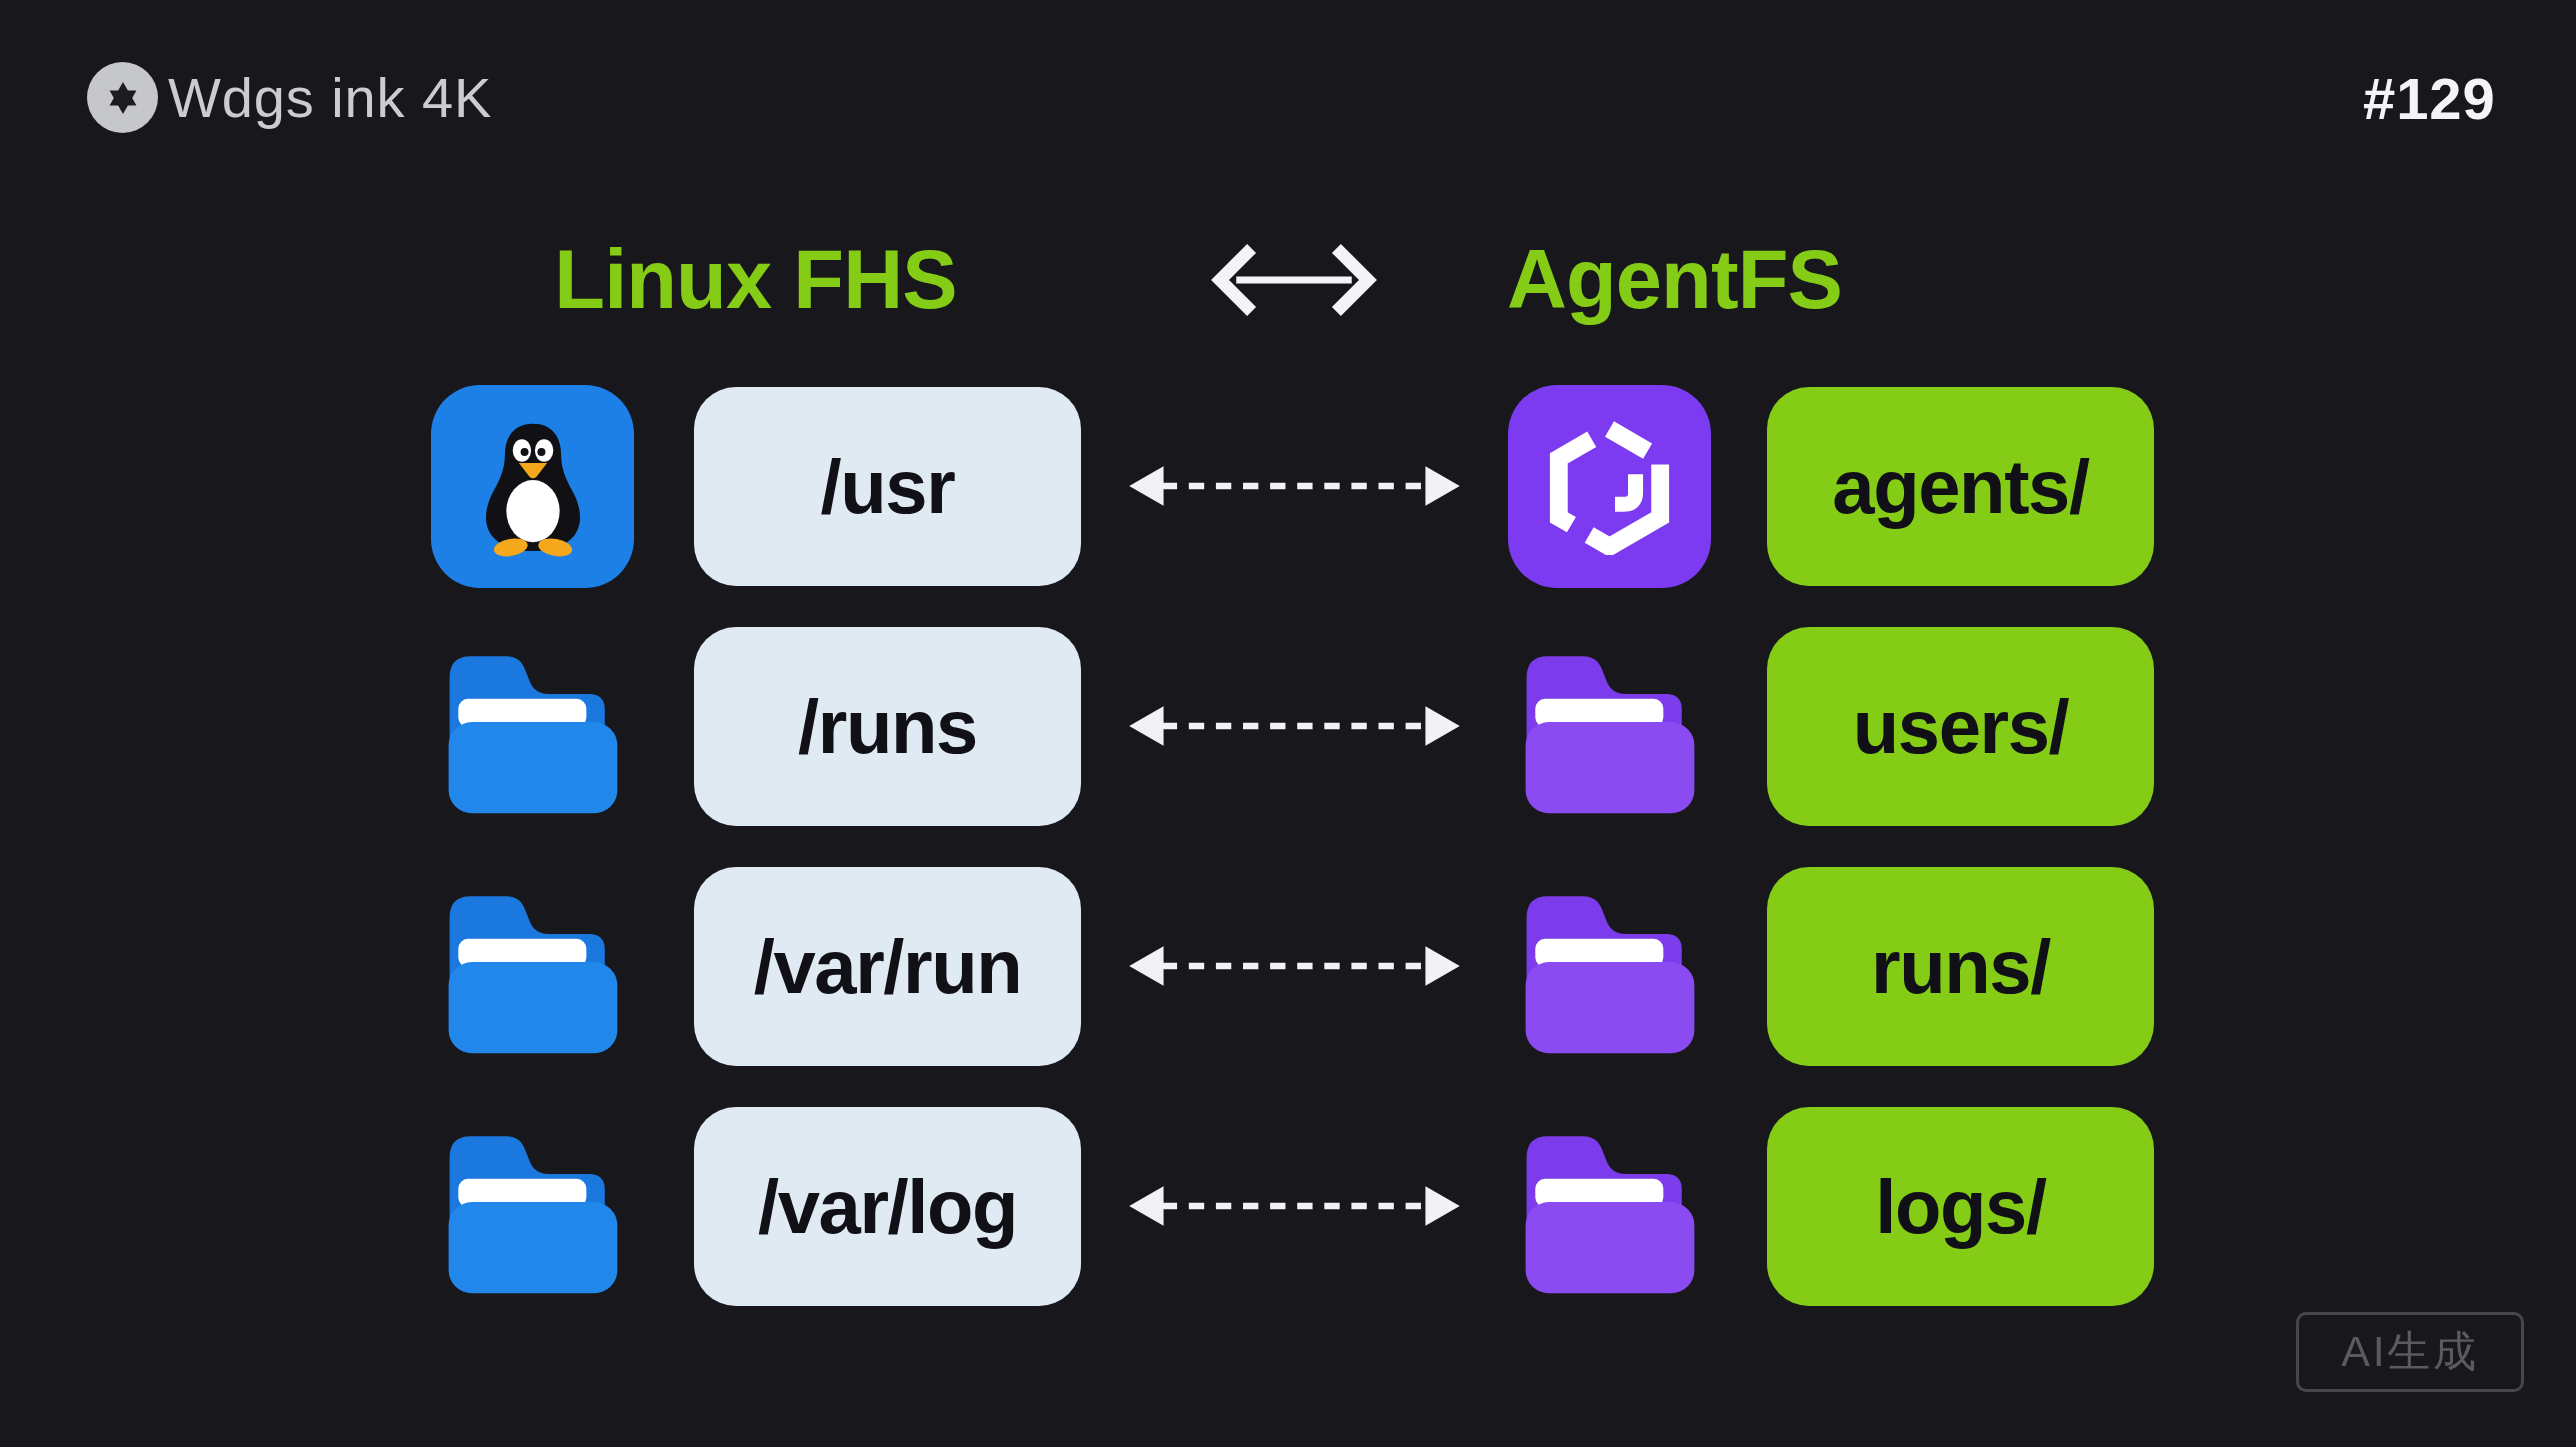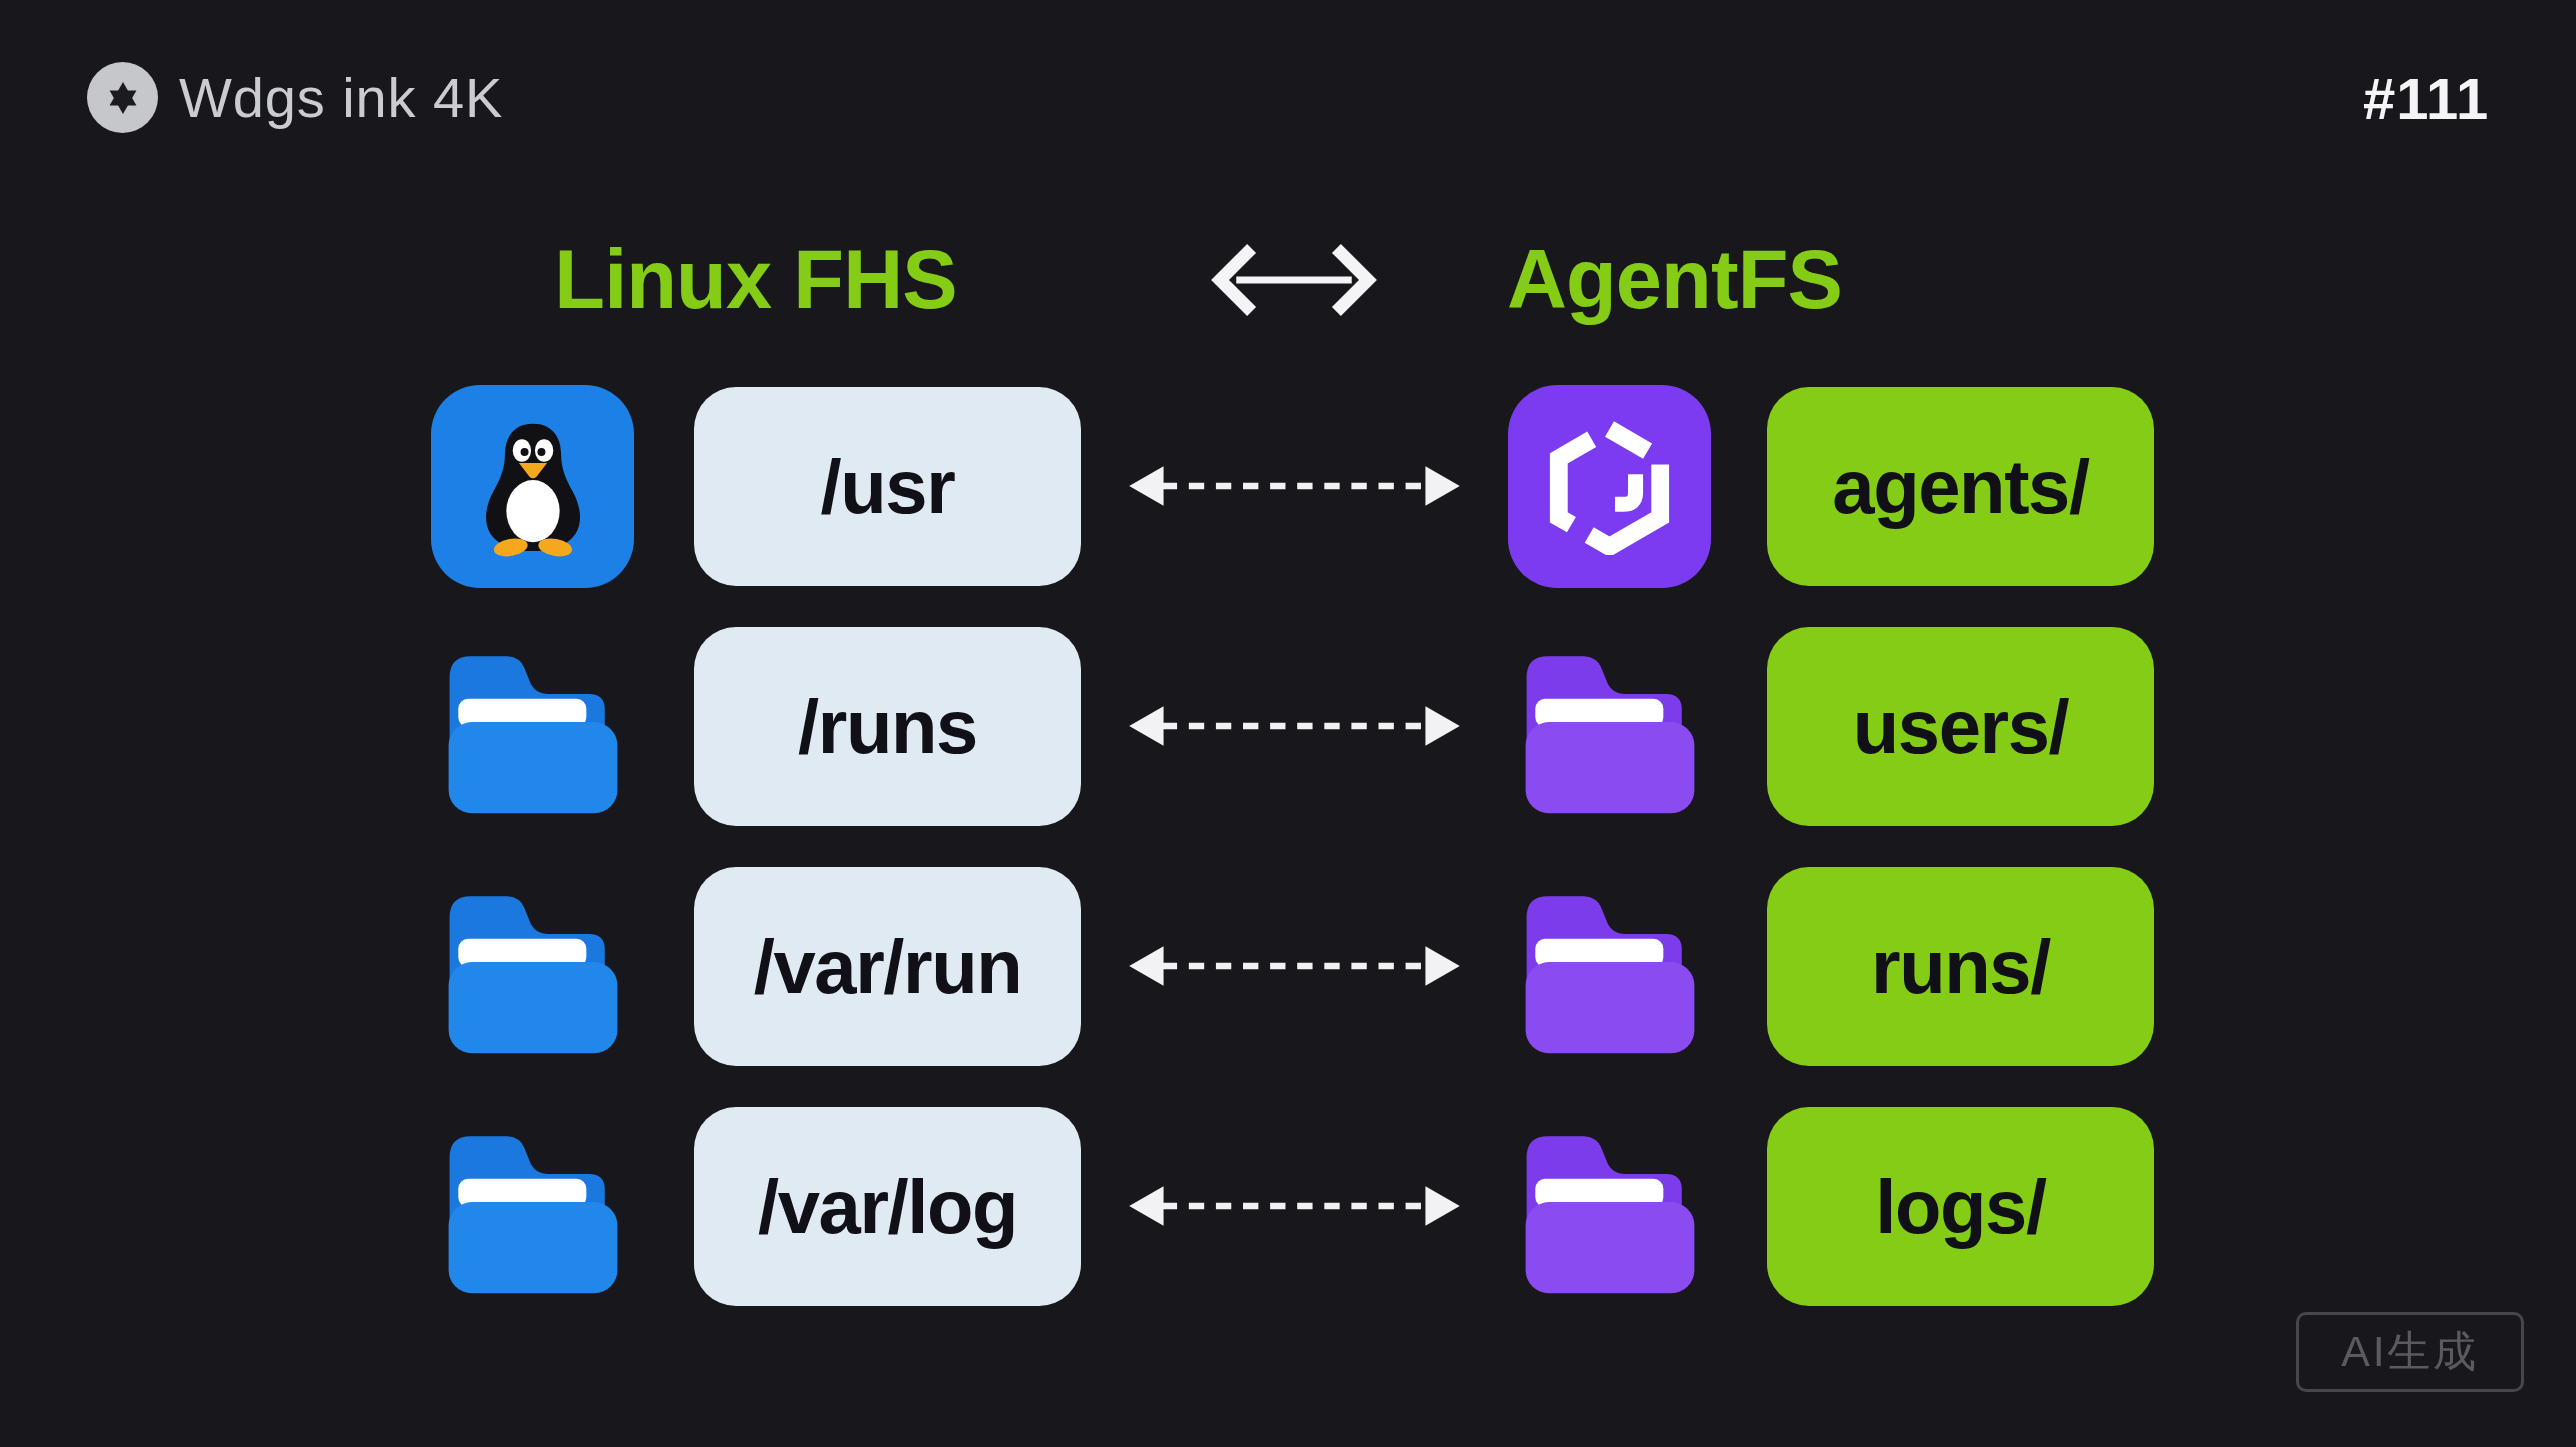--- a/index.html
+++ b/index.html
@@ -3,21 +3,21 @@
 <meta charset="utf-8">
 <style>
   html,body{margin:0;padding:0;}
   body{
     width:2576px;height:1447px;
     background:#18181c;
     font-family:"Liberation Sans", sans-serif;
     position:relative;overflow:hidden;
   }
   
-  .header-left{position:absolute;left:87px;top:62px;display:flex;align-items:center;gap:21px;}
+  .header-left{position:absolute;left:87px;top:62px;display:flex;align-items:center;gap:10px;}
   .brand-circle{width:71px;height:71px;border-radius:50%;background:#c6c7ca;display:flex;align-items:center;justify-content:center;}
   .brand-text{font-size:56px;color:#cbccd0;font-weight:400;letter-spacing:0.9px;line-height:71px;}
   .header-right{position:absolute;left:2363px;top:65px;font-size:58px;font-weight:700;color:#f4f4f6;letter-spacing:0.9px;}
   
   .titles{position:absolute;left:431px;top:232px;display:flex;align-items:center;height:96px;}
   .title-left{width:649px;text-align:center;}
   .title-right{width:646px;text-align:left;}
   .title-text{font-size:83px;font-weight:700;color:#84cc16;letter-spacing:-0.9px;}
   .title-arrow-wrap{width:427px;display:flex;align-items:center;justify-content:center;}
   
@@ -49,21 +49,21 @@
 
 <div class="header-left">
   <div class="brand-circle">
     <svg width="42" height="42" viewBox="0 0 100 100">
       <polygon points="50,12 82,68 18,68" fill="#1b1b20"></polygon>
       <polygon points="50,88 18,32 82,32" fill="#1b1b20"></polygon>
     </svg>
   </div>
   <div class="brand-text">Wdgs ink 4K</div>
 </div>
-<div class="header-right">#111</div>
+<div class="header-right">#129</div>
 
 <div class="titles">
   <div class="title-left title-text">Linux FHS</div>
   <div class="title-arrow-wrap">
     <svg width="166" height="78" viewBox="0 0 184 86">
       <line x1="28" y1="43" x2="156" y2="43" stroke="#f4f4f6" stroke-width="8"></line>
       <polyline points="45,8 10,43 45,78" fill="none" stroke="#f4f4f6" stroke-width="14"></polyline>
       <polyline points="139,8 174,43 139,78" fill="none" stroke="#f4f4f6" stroke-width="14"></polyline>
     </svg>
   </div>

